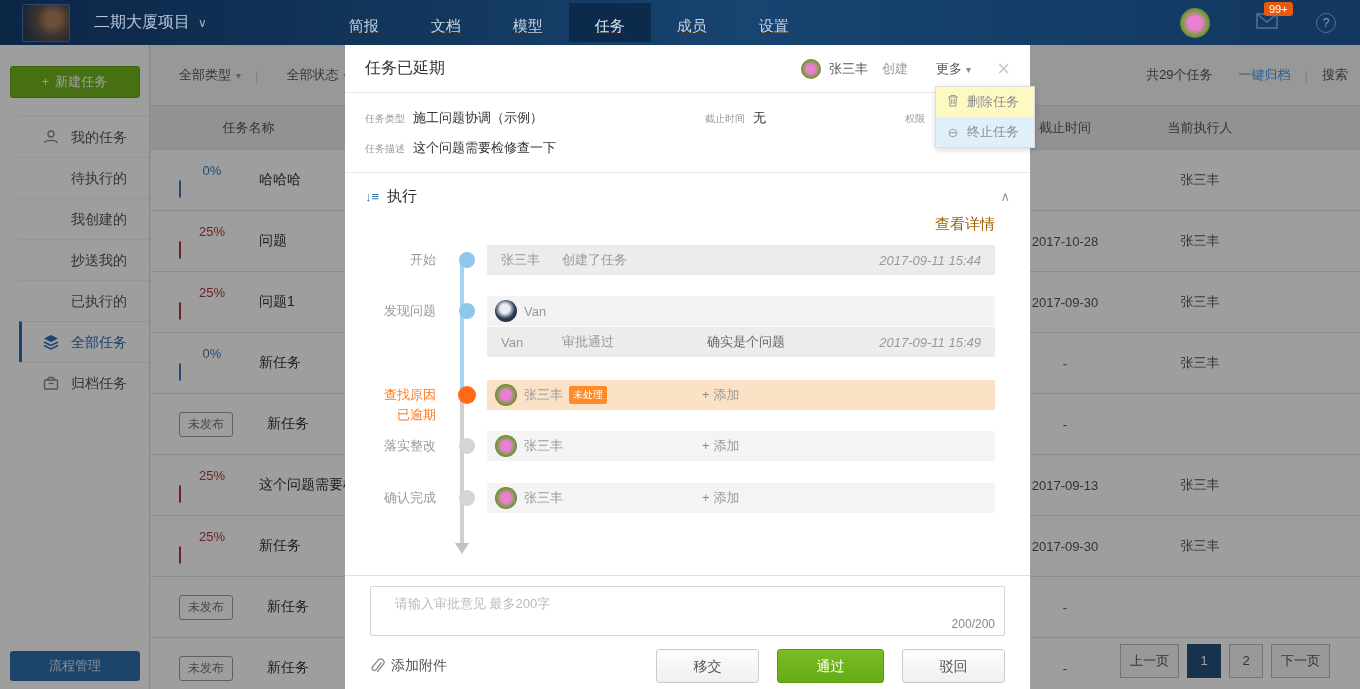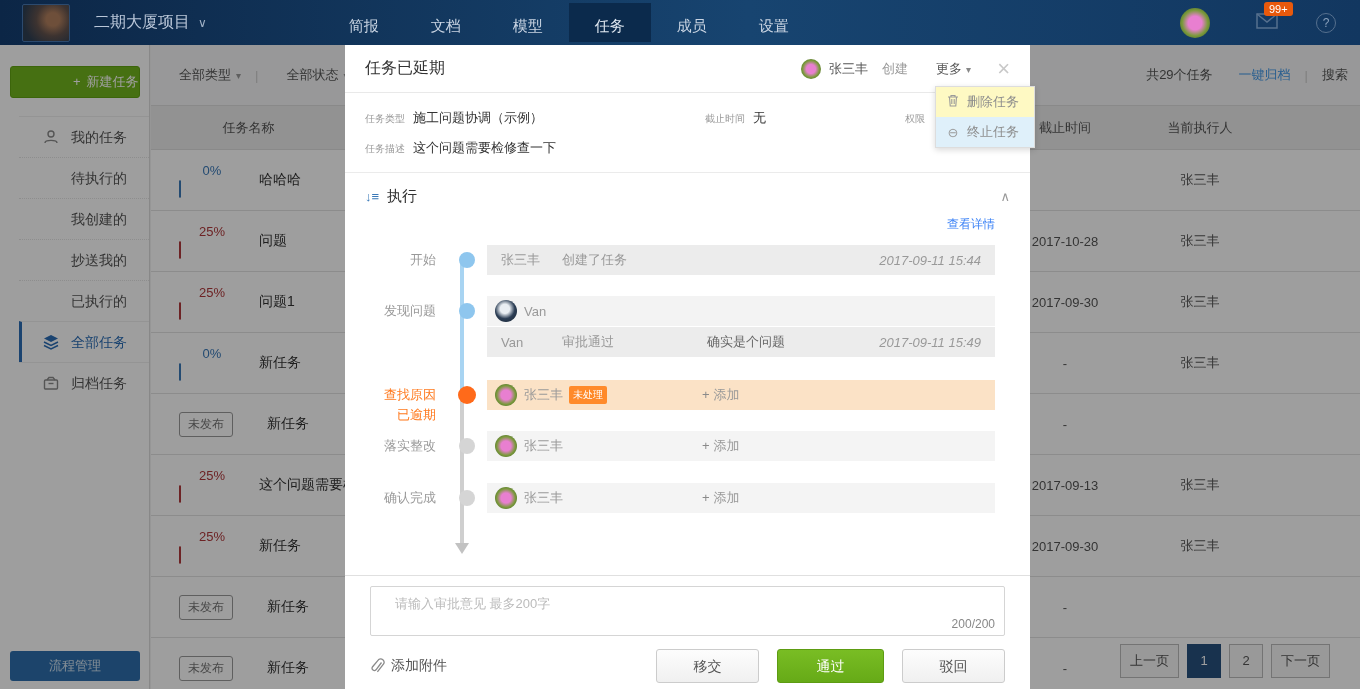--- a/index.html
+++ b/index.html
@@ -8,37 +8,37 @@
   .screen { position:relative; width:1360px; height:689px; overflow:hidden; }
 
   
   .navbar { position:absolute; left:0; top:0; width:100%; height:45px;
     background:linear-gradient(90deg,#0c2646 0%,#174470 55%,#123760 100%);
     display:flex; align-items:center; z-index:5; }
   .logo { width:48px; height:38px; margin-left:22px; border:1px solid #2c4a6e; border-radius:2px;
     background:radial-gradient(circle at 65% 40%, #6e4f3a 0 18%, #3d3330 45%, #1d2733 80%); }
   .project { display:flex; align-items:center; margin-left:24px; color:#b9c6d8; font-size:16px; cursor:pointer; }
   .project .caret { font-size:12px; margin-left:8px; color:#9fb0c4; }
-  .nav-items { display:flex; margin-left:116px; height:39px; }
+  .nav-items { display:flex; margin-left:116px; height:39px;text-decoration:underline; }
   .nav-item { padding:0 26px; line-height:45px; color:#c9d4e2; font-size:15px; cursor:pointer; }
   .nav-item.active { background:#0b2a4c; color:#dfe7f0; }
   .nav-right { margin-left:auto; display:flex; align-items:center; margin-right:24px; }
   .avatar-sm { width:30px; height:30px; border-radius:50%;
     background:radial-gradient(circle at 50% 50%, #e87fd0 0 32%, #7b9a3c 60%, #314d23 100%); }
   .msg-wrap { position:relative; margin-left:46px; }
   .msg-badge { position:absolute; top:-11px; left:8px; background:#e8590c; color:#fff; font-size:11px;
     padding:1px 5px; border-radius:3px; }
   .help { width:20px; height:20px; border:1px solid #56708e; border-radius:50%; color:#8aa0bb;
     font-size:12px; text-align:center; line-height:18px; margin-left:38px; }
 
   
   .sidebar { position:absolute; left:0; top:45px; width:150px; height:644px; background:#fff;
     border-right:1px solid #dcdcdc; }
   .btn-new { display:block; margin:21px auto 0; width:130px; height:32px; background:#72b51e;
-    border:1px solid #62a312; border-radius:3px; color:#fff; font-size:13px; text-align:right;
+    border:1px solid #62a312; border-radius:3px; color:#fff; font-size:13px; text-align:center;
     line-height:30px; cursor:pointer; }
   .btn-new .plus { margin-right:6px; }
   .side-list { margin-top:18px;padding-left:19px; }
   .side-item { height:41px; line-height:41px; font-size:14px; color:#555; cursor:pointer;
     display:flex; align-items:center; border-top:1px solid #efefef; }
   .side-item .sicon { width:16px; height:16px; margin:0 12px 0 24px; }
   .side-item.sub { padding-left:52px; border-top:1px dotted #e4e4e4; }
   .side-item.active { color:#2b6db5; border-left:3px solid #2b6db5; }
   .side-item.active .sicon { margin-left:21px; }
   .btn-process { position:absolute; left:10px; bottom:8px; width:130px; height:30px; background:#2e6fad;
@@ -106,21 +106,21 @@
   .f-value { color:#333; font-size:13px; margin-left:8px; }
   .f-type { position:absolute; left:20px; top:16px; }
   .f-due { position:absolute; left:360px; top:16px; }
   .f-perm { position:absolute; left:560px; top:16px; }
   .f-desc { position:absolute; left:20px; top:46px; }
   .m-exec-head { height:38px; display:flex; align-items:center; padding:0 20px; margin-top:4px; }
   .sort-icon { display:inline-block; margin-right:8px; color:#3a79b8; font-size:13px; }
   .exec-title { font-size:15px; color:#333; }
   .collapse { margin-left:auto; color:#999; font-size:13px; cursor:pointer; }
   .detail-row { text-align:right; padding-right:35px; height:20px; }
-  .detail-link { font-size:12px; color:#3b82f6; cursor:pointer;margin-top:32px; }
+  .detail-link { font-size:15px; color:#a16207; cursor:pointer;margin-top:32px; }
   .timeline { position:relative; height:330px; margin-top:10px; overflow:hidden; }
   .tl-line-blue { position:absolute; left:115px; top:15px; width:4px; height:135px; background:#a8d4f2; }
   .tl-line-gray { position:absolute; left:115px; top:150px; width:4px; height:150px; background:#cfcfcf; }
   .tl-arrow { position:absolute; left:110px; top:298px; width:0; height:0;
     border-left:7px solid transparent; border-right:7px solid transparent; border-top:11px solid #c2c2c2; }
   .step { position:absolute; left:0; right:0; display:flex; }
   .step-label { width:105px; text-align:right; padding-right:14px; font-size:13px; color:#999; line-height:30px; }
   .step-label.orange { color:#ff7a1f; line-height:20px; padding-top:5px; }
   .dotcol { width:37px; position:relative; }
   .dot { position:absolute; left:9px; top:7px; width:16px; height:16px; border-radius:50%; }

